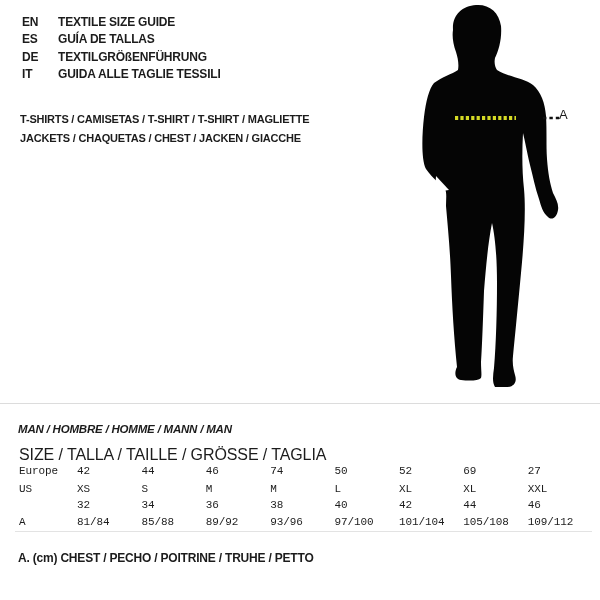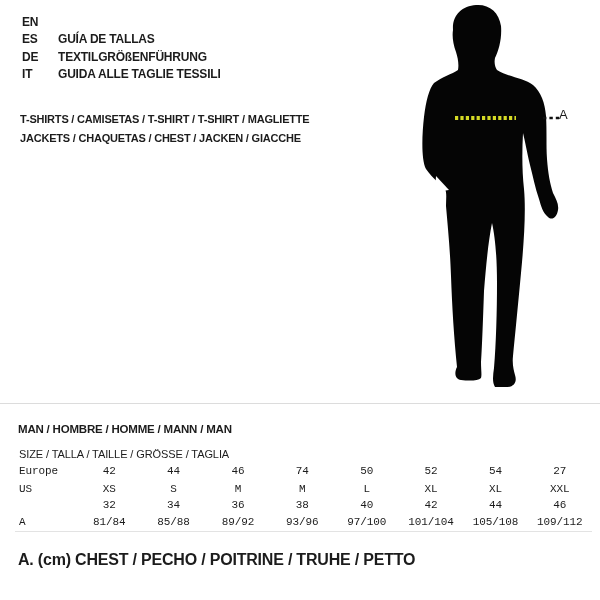--- a/index.html
+++ b/index.html
@@ -23,47 +23,48 @@
   
   .figure-wrap { position:absolute; left:395px; top:0; width:205px; height:410px; }
   .figure-wrap svg { display:block; width:205px; height:410px; }
   .measure-label { position:absolute; left:559px; top:107px;
                    font-size:13px; font-weight:400; }
 
   .divider { position:absolute; left:0; top:403px; width:600px; height:1px;
              background:#dcdcdc; }
 
   .section-title { position:absolute; left:18px; top:423px;
-                   font-size:11.5px; font-weight:700; letter-spacing:-0.2px; }
+                   font-size:11.5px; font-weight:700; letter-spacing:-0.2px;font-style:italic; }
 
   
   .size-table { position:absolute; left:15px; top:447px; width:577px;
                 font-size:11px; letter-spacing:-0.1px; }
   .t-header { height:15px; line-height:15px; padding-left:4px;
-              font-size:11px; color:#1c1c1c; }
+              font-size:16px; color:#1c1c1c; }
   .t-row { display:grid; grid-template-columns:62px repeat(8, 1fr);
            align-items:center;font-family:Liberation Mono, monospace; }
   .r0 { height:18px; }
   .r1 { height:17px; }
   .r2 { height:16px; }
   .r3 { height:18px; border-bottom:1px solid #e3e3e3; }
-  .cell { text-align:center; }
+  .cell { }
   .cell.label { text-align:left; padding-left:4px; }
 
   .footnote { position:absolute; left:18px; top:551px;
-              font-size:16px; font-weight:700; letter-spacing:-0.2px; }
+              font-size:12px; font-weight:700; letter-spacing:-0.2px; }
 </style>
 </head>
 <body>
 
 <div class="canvas">
 
   <div class="lang-list">
     <div class="lang-row">
       <span class="lang-code">EN</span>
+      <span>TEXTILE SIZE GUIDE</span>
     </div>
     <div class="lang-row">
       <span class="lang-code">ES</span>
       <span>GUÍA DE TALLAS</span>
     </div>
     <div class="lang-row">
       <span class="lang-code">DE</span>
       <span>TEXTILGRÖßENFÜHRUNG</span>
     </div>
     <div class="lang-row">
@@ -132,21 +133,21 @@
     <div class="t-header">SIZE / TALLA / TAILLE / GRÖSSE / TAGLIA</div>
 
     <div class="t-row r0">
       <div class="cell label">Europe</div>
       <div class="cell">42</div>
       <div class="cell">44</div>
       <div class="cell">46</div>
       <div class="cell">74</div>
       <div class="cell">50</div>
       <div class="cell">52</div>
-      <div class="cell">54</div>
+      <div class="cell">69</div>
       <div class="cell">27</div>
     </div>
 
     <div class="t-row r1 shade">
       <div class="cell label">US</div>
       <div class="cell">XS</div>
       <div class="cell">S</div>
       <div class="cell">M</div>
       <div class="cell">M</div>
       <div class="cell">L</div>

